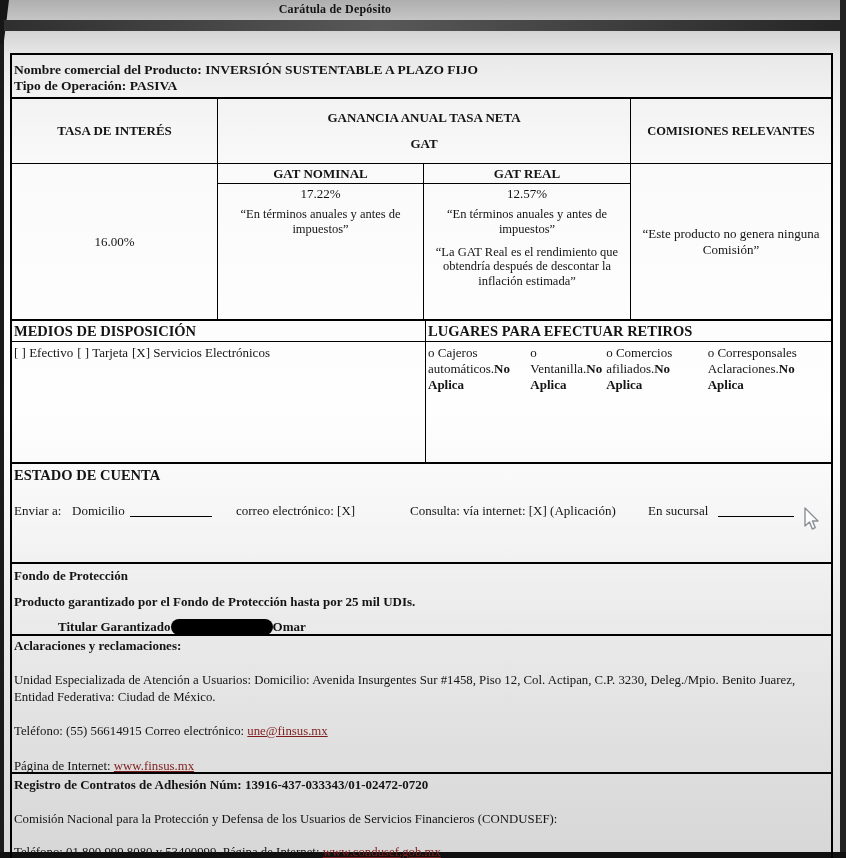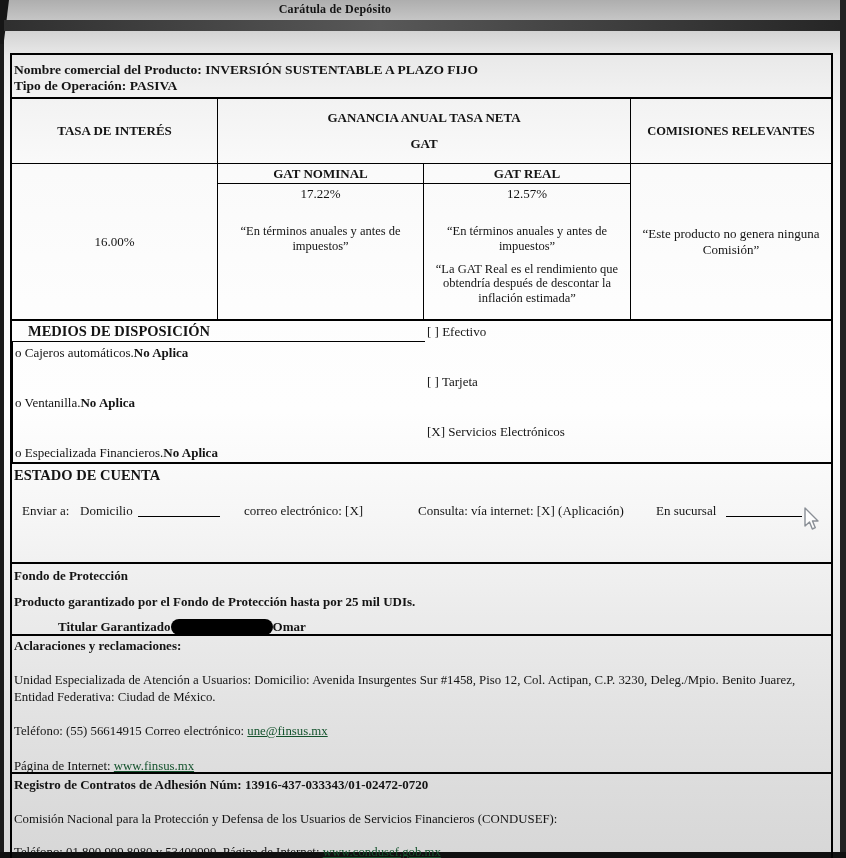--- a/index.html
+++ b/index.html
@@ -46,53 +46,53 @@
   .cell-c { display:flex; flex-direction:column; align-items:center; justify-content:center; text-align:center; }
   .tasa-hdr { grid-column:1; grid-row:1; font-weight:bold; }
   .gan-hdr  { grid-column:2/4; grid-row:1; font-weight:bold; justify-content:space-around; padding:6px 0; }
   .com-hdr  { grid-column:4; grid-row:1; font-weight:bold; font-size:12.5px; }
   .tasa-val { grid-column:1; grid-row:2/4; }
   .nom-hdr  { grid-column:2; grid-row:2; font-weight:bold; }
   .real-hdr { grid-column:3; grid-row:2; font-weight:bold; }
   .com-val  { grid-column:4; grid-row:2/4; padding:0 8px; }
   .nom-body { grid-column:2; grid-row:3; justify-content:flex-start; padding-top:2px; }
   .real-body{ grid-column:3; grid-row:3; justify-content:flex-start; padding-top:2px; }
-  .note { max-width:192px; margin-top:22px; line-height:1.18; font-size:12.5px; }
+  .note { max-width:192px; margin-top:5px; line-height:1.18; font-size:12.5px; }
   .note2 { max-width:204px; margin-top:8px; line-height:1.18; font-size:12.5px; }
 
   
   .medios-grid { height:143px; display:grid; grid-template-columns:413px 1fr;
                  grid-template-rows:21px 1fr; }
-  .medios-grid .hdr { font-weight:bold; font-size:14.5px; padding-left:16px;
+  .medios-grid .hdr { font-weight:bold; font-size:14.5px; padding-left:2px;
                       border-bottom:1.5px solid #000; line-height:20px; }
   .medios-grid .col2 { border-left:1.5px solid #000; }
-  .medios-list { padding:3px 0 0 2px; display:flex; flex-direction:column; gap:34px; font-size:13px; }
+  .medios-list { padding:3px 0 0 2px; display:flex; flex-direction:row; gap:4px; font-size:13px; }
   .retiro-item b { font-weight:bold; }
 
   
   .sec-estado { height:100px; position:relative; }
   .estado-hdr { font-weight:bold; font-size:14.5px; padding:3px 0 0 2px; }
-  .estado-line { position:absolute; top:39px; left:8px; width:100%; height:18px; font-size:13px;padding-left:16px; }
+  .estado-line { position:absolute; top:39px; left:0; width:100%; height:18px; font-size:13px;padding-left:16px; }
   .estado-line span { position:absolute; white-space:nowrap; }
   .fill-line { display:inline-block; border-bottom:1.3px solid #000; height:14px; }
 
   
   .sec-fondo { height:72px; position:relative; font-weight:bold; font-size:13px; }
   .fondo-hdr { position:absolute; top:4px; left:2px; }
   .fondo-guarantee { position:absolute; top:30px; left:2px; }
   .fondo-titular { position:absolute; top:55px; left:2px; display:flex; align-items:center;margin-left:44px; }
   .redaction { display:inline-block; width:102px; height:16px; background:#000; border-radius:8px; }
 
   
   .sec-aclara { height:138px; position:relative; font-size:12.8px; }
   .aclara-hdr { position:absolute; top:2px; left:2px; font-weight:bold; font-size:13px; }
   .aclara-une { position:absolute; top:36px; left:2px; width:812px; line-height:1.35; }
   .aclara-tel { position:absolute; top:88px; left:2px; }
   .aclara-web { position:absolute; top:123px; left:2px; }
-  a.doc-link { color:#14532d; text-decoration:underline; }
+  a.doc-link { color:#7f1d1d; text-decoration:underline; }
 
   
   .sec-registro { height:92px; position:relative; font-size:12.8px; }
   .registro-hdr { position:absolute; top:3px; left:2px; font-weight:bold; font-size:13px; }
   .registro-condusef { position:absolute; top:38px; left:2px; }
   .registro-tel { position:absolute; top:71px; left:2px; }
 
   .cursor { position:absolute; left:802px; top:506px; width:18px; height:26px; }
 </style>
 </head>
@@ -132,29 +132,31 @@
     </div>
     <div class="cell-c bl real-body">
       <div>12.57%</div>
       <div class="note">“En términos anuales y antes de impuestos”</div>
       <div class="note2">“La GAT Real es el rendimiento que obtendría después de descontar la inflación estimada”</div>
     </div>
   </div>
 
   <div class="sec medios-grid">
     <div class="hdr">MEDIOS DE DISPOSICIÓN</div>
+    <div class="hdr col2">LUGARES PARA EFECTUAR RETIROS</div>
     <div class="medios-list">
       <div>[ ] Efectivo</div>
       <div>[ ] Tarjeta</div>
       <div>[X] Servicios Electrónicos</div>
     </div>
     <div class="medios-list col2">
       <div class="retiro-item"><span>o Cajeros automáticos.</span><b>No Aplica</b></div>
       <div class="retiro-item"><span>o Ventanilla.</span><b>No Aplica</b></div>
-      <div class="retiro-item"><span>o Especializada Financieros.</span><b>No Aplica</b></div>
+      <div class="retiro-item"><span>o Comercios afiliados.</span><b>No Aplica</b></div>
+      <div class="retiro-item"><span>o Corresponsales Aclaraciones.</span><b>No Aplica</b></div>
     </div>
   </div>
 
   <div class="sec sec-estado">
     <div class="estado-hdr">ESTADO DE CUENTA</div>
     <div class="estado-line">
       <span style="left:2px">Enviar a:</span>
       <span style="left:60px">Domicilio</span>
       <span class="fill-line" style="left:118px; width:82px"></span>
       <span style="left:224px">correo electrónico: [X]</span>

